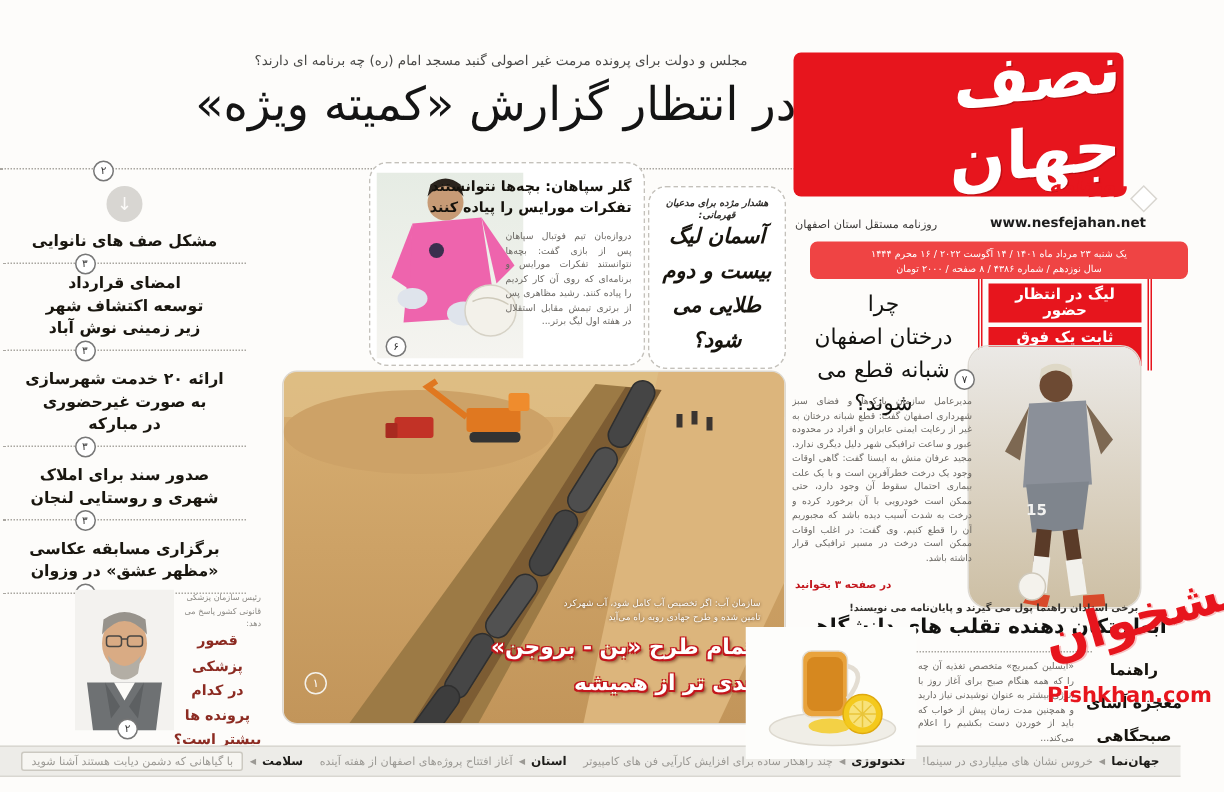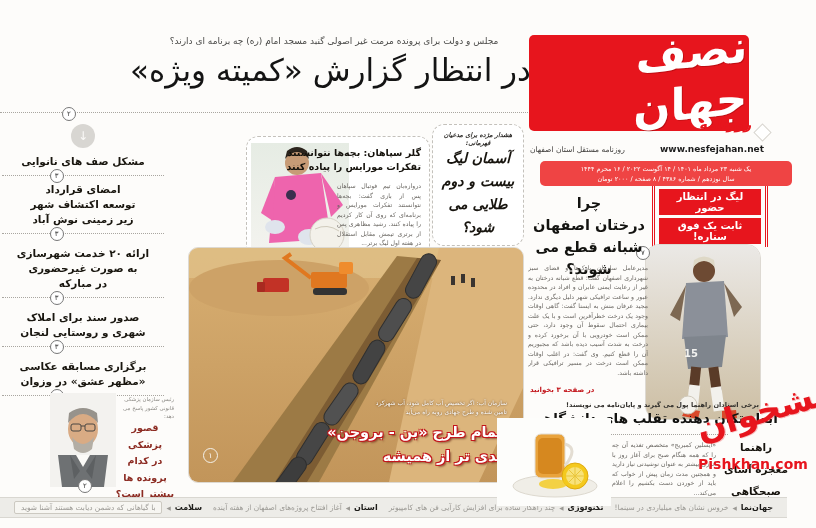--- a/index.html
+++ b/index.html
@@ -32,21 +32,21 @@
   
   .dash-box{border:1px dashed #c4c1bb;border-radius:12px;background:#fff;}
   .gk-headline{font-size:9.5px;font-weight:bold;color:#15120c;line-height:14px;}
   .tiny-body{font-size:6.2px;color:#6a6762;line-height:9.5px;}
   .league-kicker{font-size:6.4px;color:#2f2d2a;font-weight:bold;}
   .league-line{font-size:14px;font-weight:bold;color:#17140e;line-height:23px;letter-spacing:-.5px;}
   
   .star-box{border-right:3px double #e7151d;border-left:3px double #e7151d;padding:0 4px;}
   .star-line{display:block;background:#e7151d;color:#fff;font-size:10px;font-weight:bold;
              padding:2px 2px;margin:3px 0;text-align:center;letter-spacing:-.5px;}
-  .trees-line{font-size:14.5px;font-weight:bold;color:#131310;line-height:22px;letter-spacing:-.5px;}
+  .trees-line{font-size:14.5px;font-weight:normal;color:#131310;line-height:22px;letter-spacing:-.5px;}
   .read-more{font-size:7px;font-weight:bold;color:#c3161c;}
   .fraud-kicker{font-size:6.6px;color:#33312d;font-weight:bold;}
   .fraud-headline{font-size:13.5px;font-weight:bold;color:#121210;letter-spacing:-.5px;}
   .pishkhan{color:#e7151d;font-size:34px;font-weight:bold;transform:rotate(-16deg);line-height:34px;
             text-shadow:1px 1px 0 rgba(231,21,29,.25);}
   .pishkhan-url{color:#e7151d;font-size:14px;font-weight:bold;direction:ltr;}
   .drink-line{font-size:10.5px;font-weight:bold;color:#16130d;line-height:22px;}
   
   .photo{border:1px solid #ddd9d2;border-radius:10px;overflow:hidden;}
   .cap-small{font-size:6px;color:#fff;line-height:9px;text-shadow:0 0 2px rgba(60,30,0,.9);}
@@ -128,21 +128,21 @@
 
     <div class="lc-item" style="margin-top:12px;">
       <div>برگزاری مسابقه عکاسی</div>
       <div>«مظهر عشق» در وزوان</div>
     </div>
     <div class="sep">
         <span class="pnum">۳</span>
       </div>
   </div>
 
-  <div class="abs dash-box" style="left:246px;top:136px;width:182px;height:134px;text-decoration:underline;">
+  <div class="abs dash-box" style="left:246px;top:108px;width:182px;height:134px;text-decoration:underline;">
     <svg class="abs" style="left:4px;bottom:4px;" width="98" height="124" viewBox="0 0 98 124">
       <defs>
         <linearGradient id="gkbg" x1="0" y1="0" x2="0" y2="1">
           <stop offset="0" stop-color="#e6ece4"></stop>
             <stop offset="1" stop-color="#f5f4f0"></stop>
         </linearGradient>
       </defs>
       <rect width="98" height="124" fill="url(#gkbg)"></rect>
       <circle cx="46" cy="20" r="12" fill="#c79b76"></circle>
       <path d="M34,16 q12,-14 24,0 l-2,-8 q-10,-8 -20,0 z" fill="#2b241d"></path>
@@ -214,21 +214,21 @@
       <div>اتمام طرح «بن - بروجن»</div>
       <div>جدی تر از همیشه</div>
     </div>
     <span class="pnum-light abs" style="left:14px;top:200px;">۱</span>
   </div>
 
   <div class="abs star-box" style="left:652px;top:186px;width:102px;">
     <span class="star-line">لیگ در انتظار حضور</span>
     <span class="star-line">ثابت یک فوق ستاره!</span>
   </div>
-  <div class="abs photo" style="left:645px;top:244px;width:114px;height:174px;border-radius:14px;">
+  <div class="abs photo" style="left:645px;top:230px;width:114px;height:174px;border-radius:14px;">
     <svg width="114" height="174" viewBox="0 0 114 174">
       <defs>
         <linearGradient id="fbg" x1="0" y1="0" x2="0" y2="1">
           <stop offset="0" stop-color="#ebe9e6"></stop>
             <stop offset="1" stop-color="#cdbfa4"></stop>
         </linearGradient>
       </defs>
       <rect width="114" height="174" fill="url(#fbg)"></rect>
       <circle cx="58" cy="26" r="11" fill="#6d4a33"></circle>
       <path d="M47,22 q11,-12 22,0 l-1,-7 q-10,-7 -20,0 z" fill="#ded8c6"></path>

